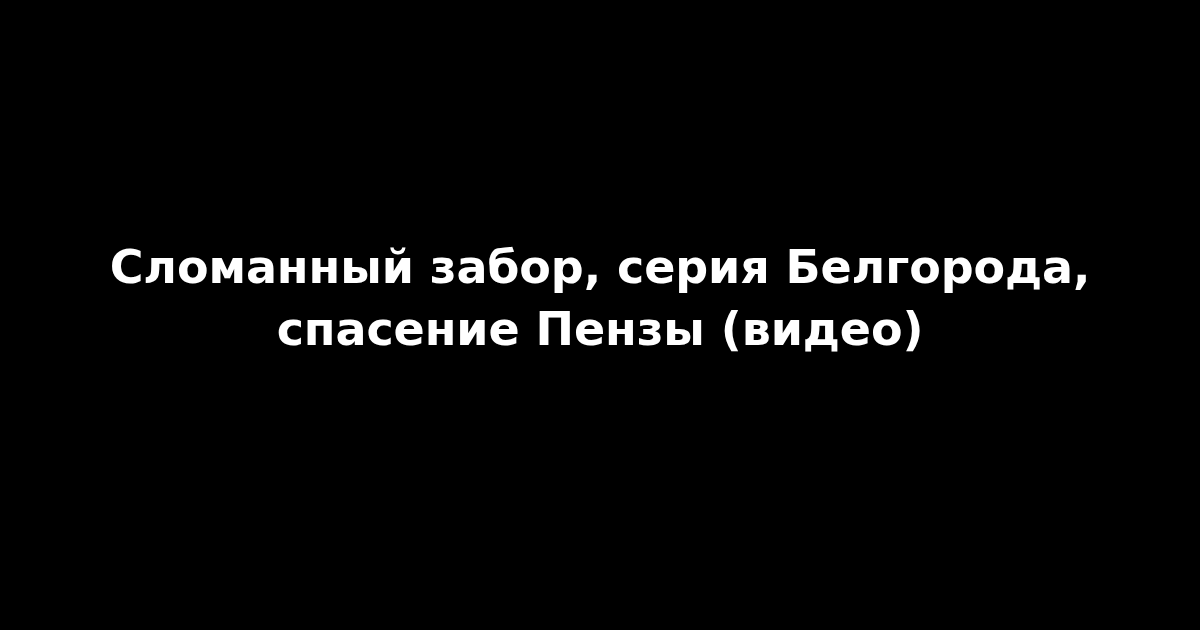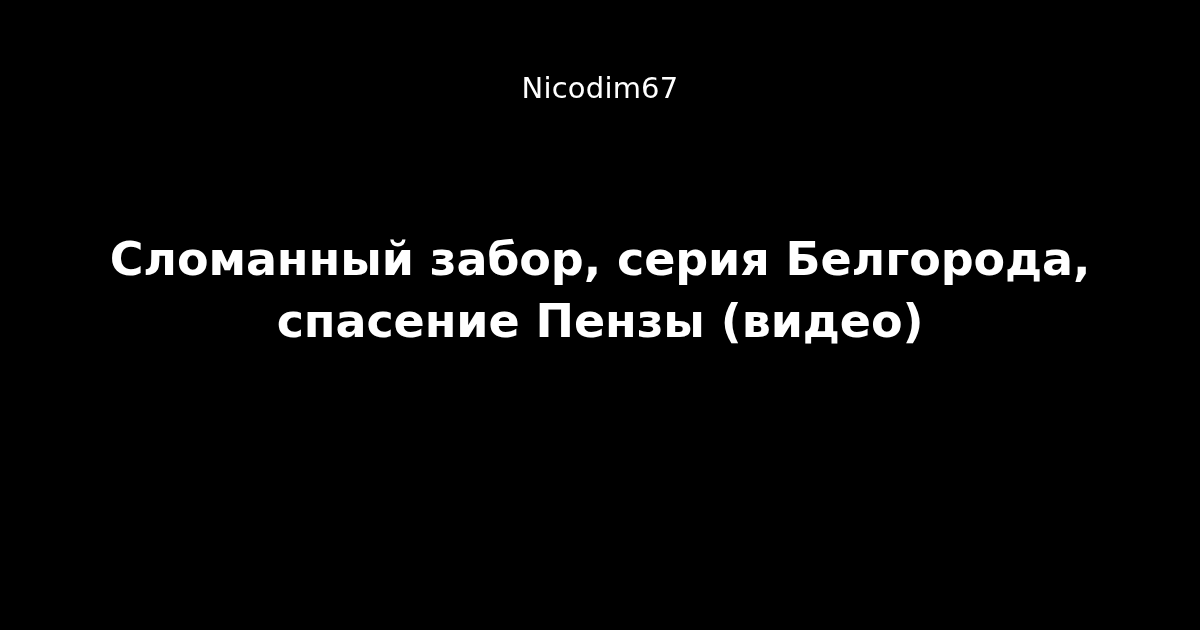--- a/index.html
+++ b/index.html
@@ -46,36 +46,33 @@
   
   .headline-block {
     position: absolute;
     top: 228px;
     left: 60px;
     width: 1080px;
     text-align: center;
   }
 
   .headline {
-    margin: 0;
+    margin: 8px;
     font-family: "DejaVu Sans", "Liberation Sans", sans-serif;
     font-size: 46px;
     font-weight: 600;
     line-height: 62px;
     letter-spacing: -0.1px;
     color: #ffffff;
     word-wrap: break-word;
   }
 </style>
 </head>
 <body>
 
 <div class="card">
 
-  <div class="author-row">
-    <span class="author-name">Nicodim67</span>
-  </div>
 
   <div class="headline-block">
     <h1 class="headline">Сломанный забор, серия Белгорода, спасение Пензы (видео)</h1>
   </div>
 
 </div>
 
 </body></html>

